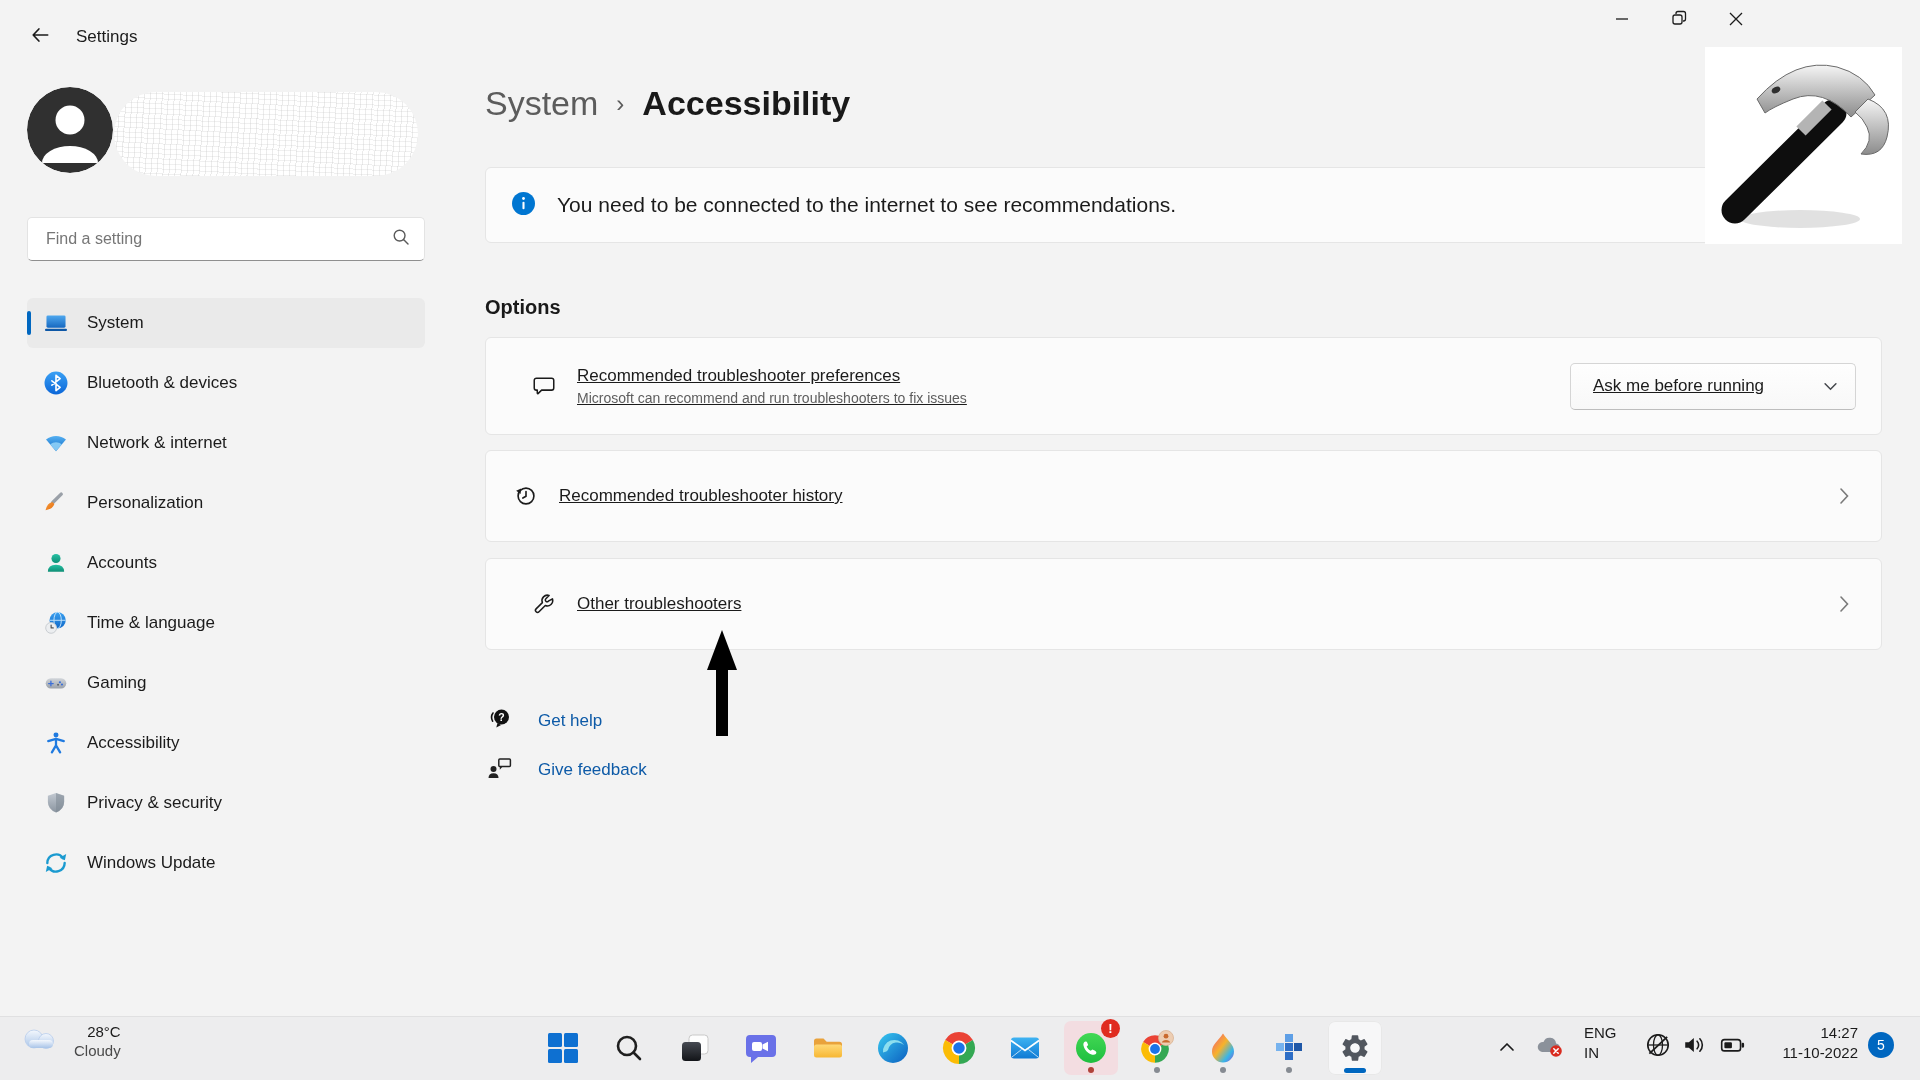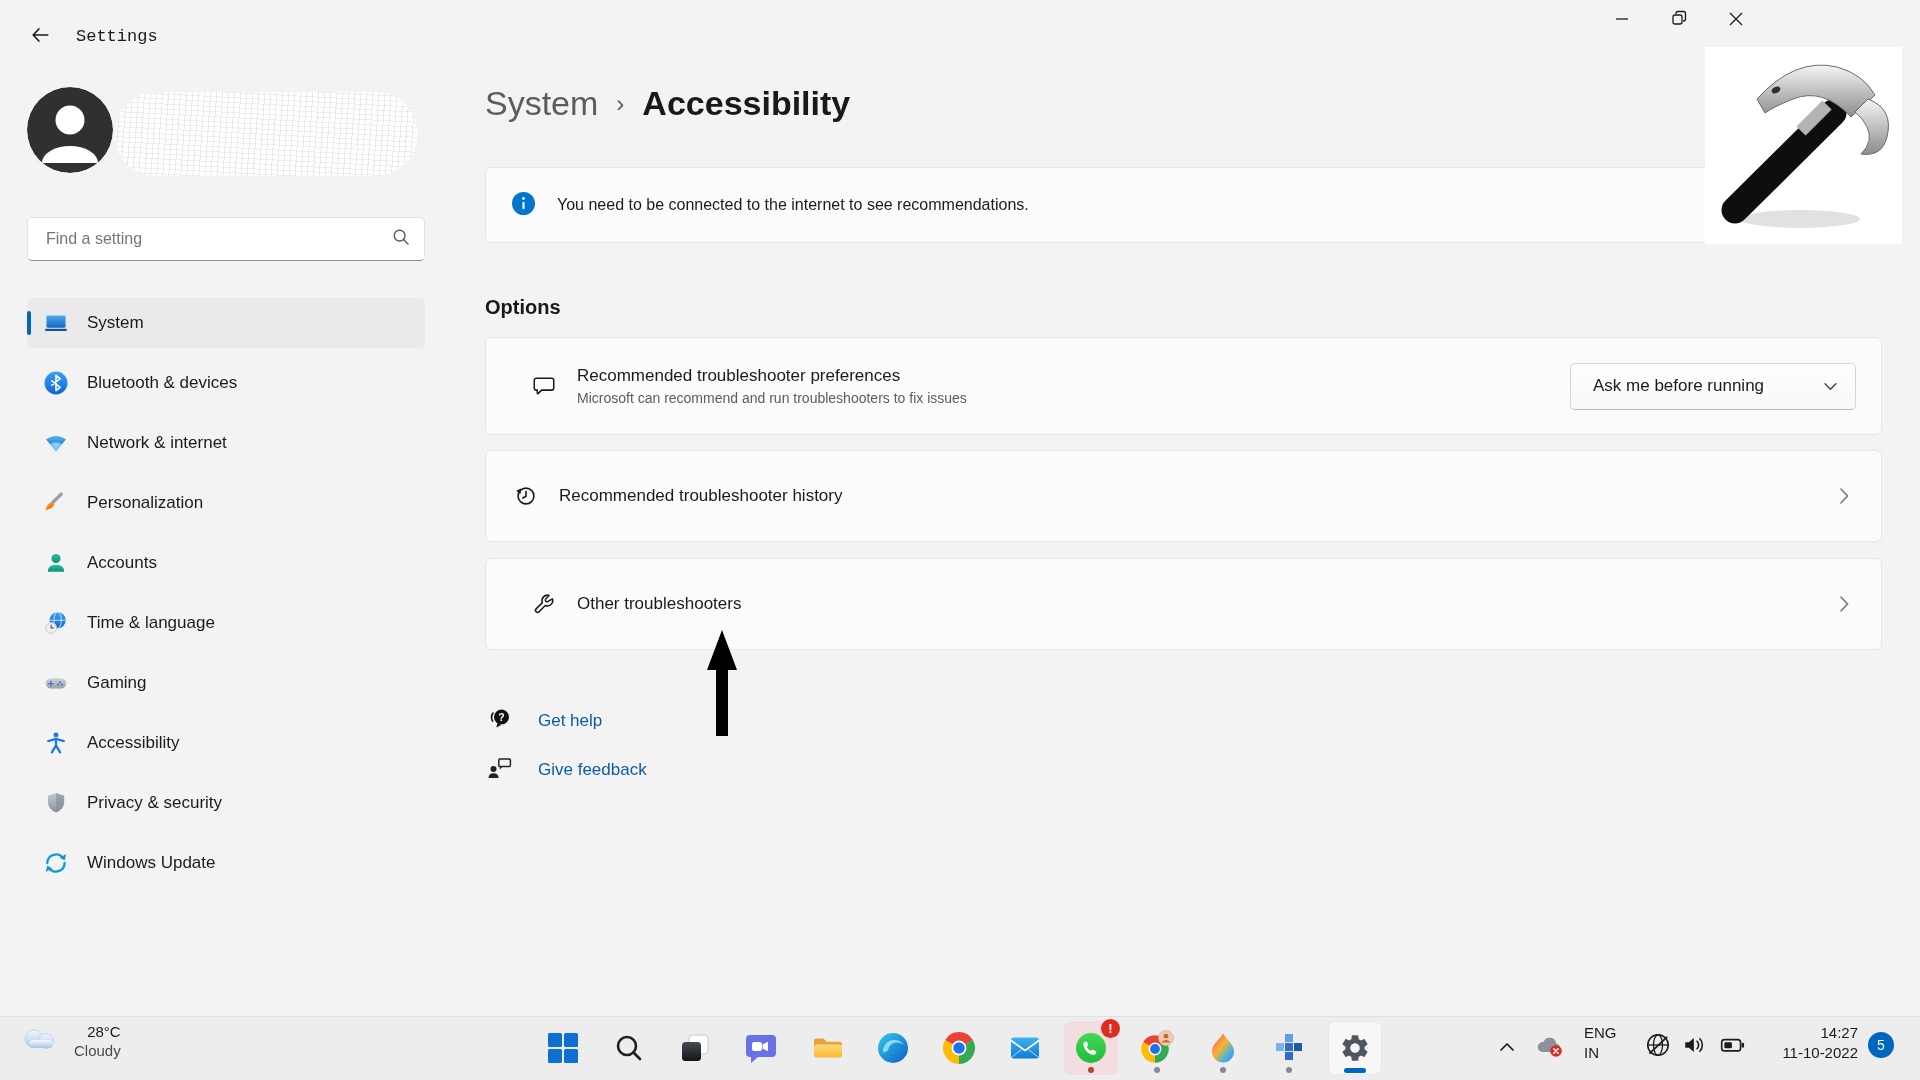--- a/index.html
+++ b/index.html
@@ -4,21 +4,21 @@
 <style>
   html,body{margin:0;padding:0;background:#dcdcdc;}
   *{box-sizing:border-box;}
   .stage{
     position:relative;width:1920px;height:1080px;overflow:hidden;
     background:#f3f3f3;
     font-family:"Liberation Sans","DejaVu Sans",sans-serif;
     color:#1b1b1b;
   }
   
-  .titlebar{position:absolute;left:0;top:0;width:1764px;height:58px;font-family:Liberation Mono, monospace;}
+  .titlebar{position:absolute;left:0;top:0;width:1764px;height:58px;}
   .back-btn{position:absolute;left:22px;top:22px;width:36px;height:30px;display:flex;align-items:center;justify-content:center;border-radius:4px;cursor:pointer;}
   .app-title{position:absolute;left:76px;top:27px;font-size:17px;color:#1b1b1b;}
   .caption-controls{position:absolute;right:0;top:0;display:flex;}
   .cap-btn{width:57px;height:42px;display:flex;align-items:center;justify-content:center;cursor:pointer;}
   
   .avatar{position:absolute;left:27px;top:87px;width:86px;height:86px;border-radius:50%;overflow:hidden;cursor:pointer;}
   .scribble{position:absolute;left:114px;top:92px;width:304px;height:84px;border-radius:46px;
     background:
       repeating-linear-gradient(94deg, rgba(190,190,190,.30) 0 1px, transparent 1px 6px),
       repeating-linear-gradient(3deg, rgba(255,255,255,.95) 0 4px, rgba(210,210,210,.28) 4px 5px),
@@ -33,24 +33,24 @@
   .nav-item.selected::before{content:"";position:absolute;left:0;top:13px;width:4px;height:24px;border-radius:2px;background:#0067c0;}
   .nav-icon{width:26px;height:26px;display:flex;align-items:center;justify-content:center;}
   .nav-label{font-size:17px;color:#1b1b1b;}
   
   .breadcrumb{position:absolute;left:485px;top:84px;display:flex;align-items:baseline;gap:18px;}
   .crumb-parent{font-size:34px;color:#5c5c5c;cursor:pointer;}
   .crumb-sep{font-size:24px;color:#5c5c5c;position:relative;top:-3px;}
   .crumb-current{font-size:34px;color:#191919;font-weight:700;}
   .banner{position:absolute;left:485px;top:167px;width:1397px;height:76px;background:#fbfbfb;
     border:1px solid #e5e5e5;border-radius:6px;display:flex;align-items:center;padding:0 26px;gap:22px;}
-  .banner-text{font-size:16px;color:#1b1b1b;}
+  .banner-text{font-size:21px;color:#1b1b1b;}
   .options-heading{position:absolute;left:485px;top:296px;font-size:20px;font-weight:700;color:#191919;}
   .card{position:absolute;left:485px;width:1397px;background:#fbfbfb;border:1px solid #e5e5e5;border-radius:6px;
-    display:flex;align-items:center;padding:0 25px 0 45px;}
+    display:flex;align-items:center;padding:0 25px 0 45px;text-decoration:underline;}
   .card-1{top:337px;height:98px;}
   .card-2{top:450px;height:92px;cursor:pointer;padding-left:27px;}
   .card-3{top:558px;height:92px;cursor:pointer;}
   .card-icon{width:26px;height:26px;margin-right:20px;flex:0 0 auto;}
   .card-texts{display:flex;flex-direction:column;gap:4px;}
   .card-title{font-size:17px;color:#1b1b1b;}
   .card-sub{font-size:14px;color:#5d5d5d;}
   .card-spacer{flex:1;}
   .dropdown{height:47px;min-width:286px;background:linear-gradient(#fefefe,#f8f8f8);
     border:1px solid #d5d5d5;border-bottom-color:#bdbdbd;border-radius:5px;

